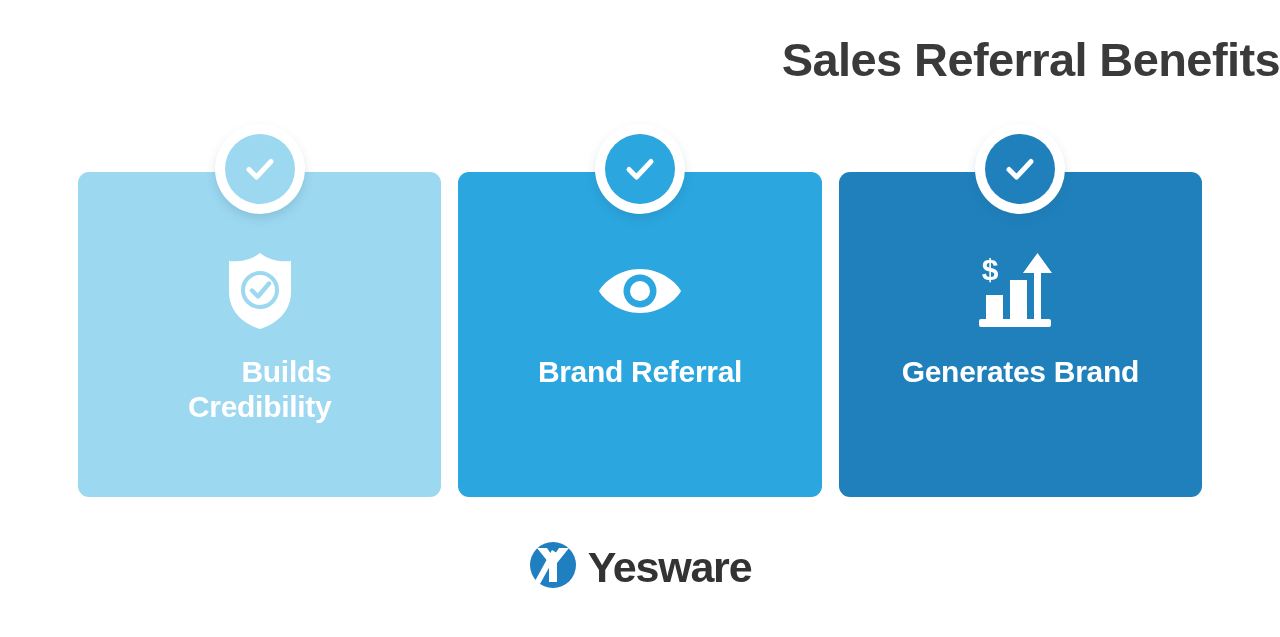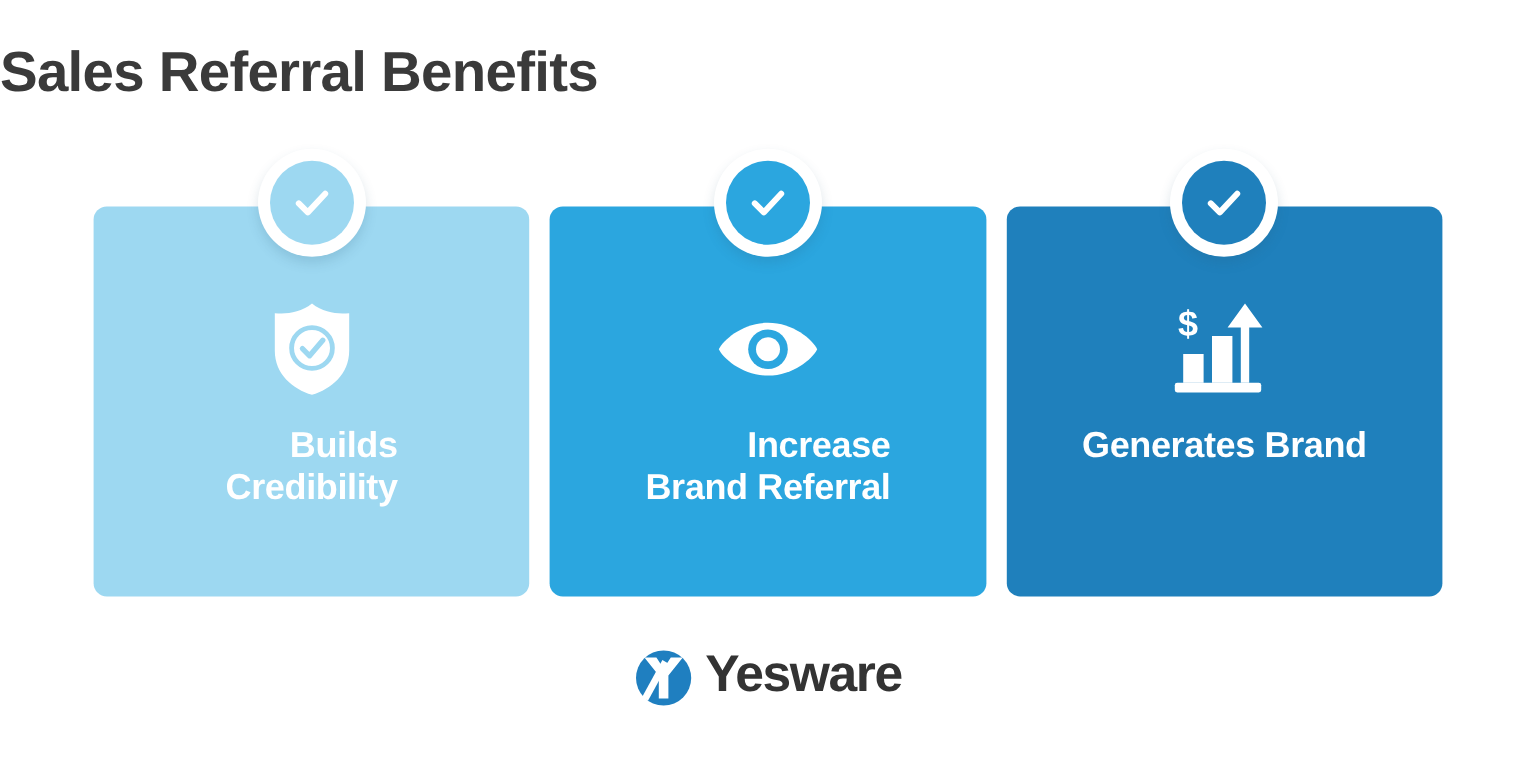--- a/index.html
+++ b/index.html
@@ -18,21 +18,21 @@
     height: 637px;
     background: #ffffff;
   }
 
   
   .page-title {
     position: absolute;
     top: 34px;
     left: 0;
     width: 1280px;
-    text-align: left;
+    text-align: right;
     font-size: 47px;
     font-weight: 700;
     letter-spacing: -0.6px;
     color: #3a3a3a;
     line-height: 1.1;
   }
 
   
   .cards-row {
     position: absolute;
@@ -99,20 +99,21 @@
     letter-spacing: -0.3px;
   }
 
   
   .brand-logo {
     position: absolute;
     left: 0;
     top: 541px;
     width: 1280px;
     display: flex;
+    align-items: center;
     justify-content: center;
     gap: 11px;
   }
   .brand-mark { display: block; }
   .brand-word {
     font-size: 43px;
     font-weight: 700;
     color: #333333;
     letter-spacing: -1.2px;
     line-height: 1;
@@ -167,21 +168,20 @@
 
       <div class="card-glyph">
         <svg width="86" height="52" viewBox="0 0 86 52">
           <path d="M43 4 C64 4, 80 18, 84 26 C80 34, 64 48, 43 48 C22 48, 6 34, 2 26 C6 18, 22 4, 43 4 Z" fill="#ffffff"></path>
           <circle cx="43" cy="26" r="16.5" fill="#2ba6df"></circle>
           <circle cx="43" cy="26" r="10" fill="#ffffff"></circle>
         </svg>
       </div>
 
       <div class="card-label">
-        <div>Increase</div>
         <div>Brand Referral</div>
       </div>
     </div>
 
     <div class="card" style="background:#1f80bc;">
 
       <div class="card-badge">
         <div class="badge-inner" style="background:#1f80bc;">
           <span>
             <svg width="40" height="40" viewBox="0 0 40 40">

